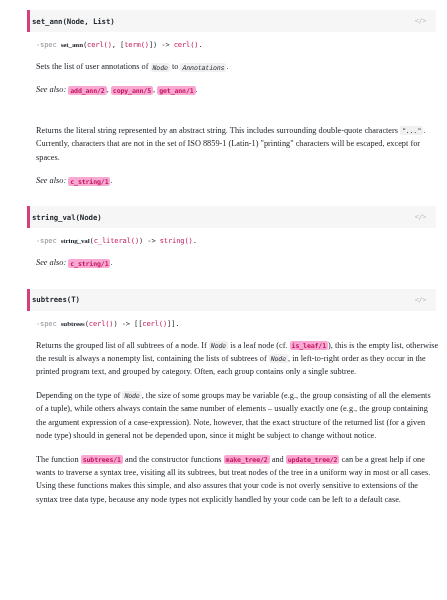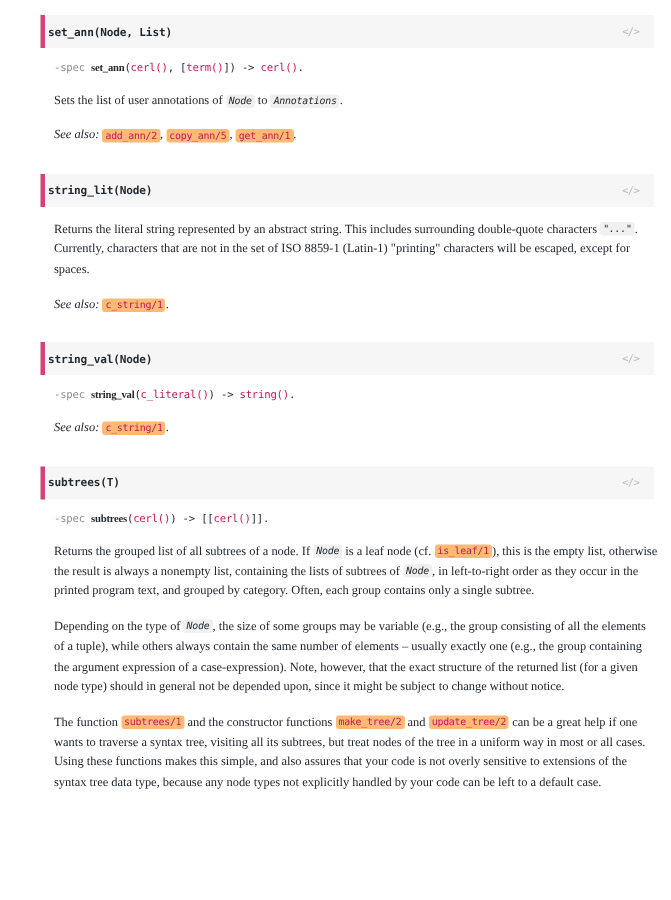--- a/index.html
+++ b/index.html
@@ -93,26 +93,27 @@
     padding: 0.5px 2px;
     border-radius: 2px;
     letter-spacing: -0.15px;
     font-style: italic;
   }
 
   
   code.lnk {
     font-family: "DejaVu Sans Mono", "Liberation Mono", monospace;
     font-size: 6.6px;
-    background: #fdba74;
+    background: #f9a8d4;
     color: #c2185b;
     padding: 0.5px 2px;
     border-radius: 2px;
     letter-spacing: -0.15px;
     cursor: pointer;
+    font-weight: bold;
   }
 
   
   .see-also {
     font-size: 8.3px;
     line-height: 1.6;
     margin: 0;
     color: #21262c;
   }
   .see-also-label {
@@ -130,24 +131,20 @@
           <span class="func-signature">set_ann(Node, List)</span>
           <span class="code-link-icon">&lt;/&gt;</span>
         </div>
         <div class="func-body">
           <div class="spec-line"><span class="spec-kw">-spec </span><span class="spec-name">set_ann</span><span class="spec-punct">(</span><span class="spec-type">cerl()</span><span class="spec-punct">, [</span><span class="spec-type">term()</span><span class="spec-punct">]) -&gt; </span><span class="spec-type">cerl()</span><span class="spec-punct">.</span></div>
           <p class="para"><span>Sets the list of user annotations of </span><code class="inl">Node</code><span> to </span><code class="inl">Annotations</code><span>.</span></p>
           <div class="see-also"><span class="see-also-label">See also:</span> <code class="lnk">add_ann/2</code><span class="sep">, </span><code class="lnk">copy_ann/5</code><span class="sep">, </span><code class="lnk">get_ann/1</code><span class="sep">.</span></div>
         </div>
       </div>
       <div class="func-section">
-        <div class="func-header">
-          <span class="func-signature">string_lit(Node)</span>
-          <span class="code-link-icon">&lt;/&gt;</span>
-        </div>
         <div class="func-body">
           <p class="para"><span>Returns the literal string represented by an abstract string. This includes surrounding double-quote characters </span><code class="inl">"..."</code><span>. Currently, characters that are not in the set of ISO 8859-1 (Latin-1) "printing" characters will be escaped, except for spaces.</span></p>
           <div class="see-also"><span class="see-also-label">See also:</span> <code class="lnk">c_string/1</code><span class="sep">.</span></div>
         </div>
       </div>
       <div class="func-section">
         <div class="func-header">
           <span class="func-signature">string_val(Node)</span>
           <span class="code-link-icon">&lt;/&gt;</span>
         </div>

